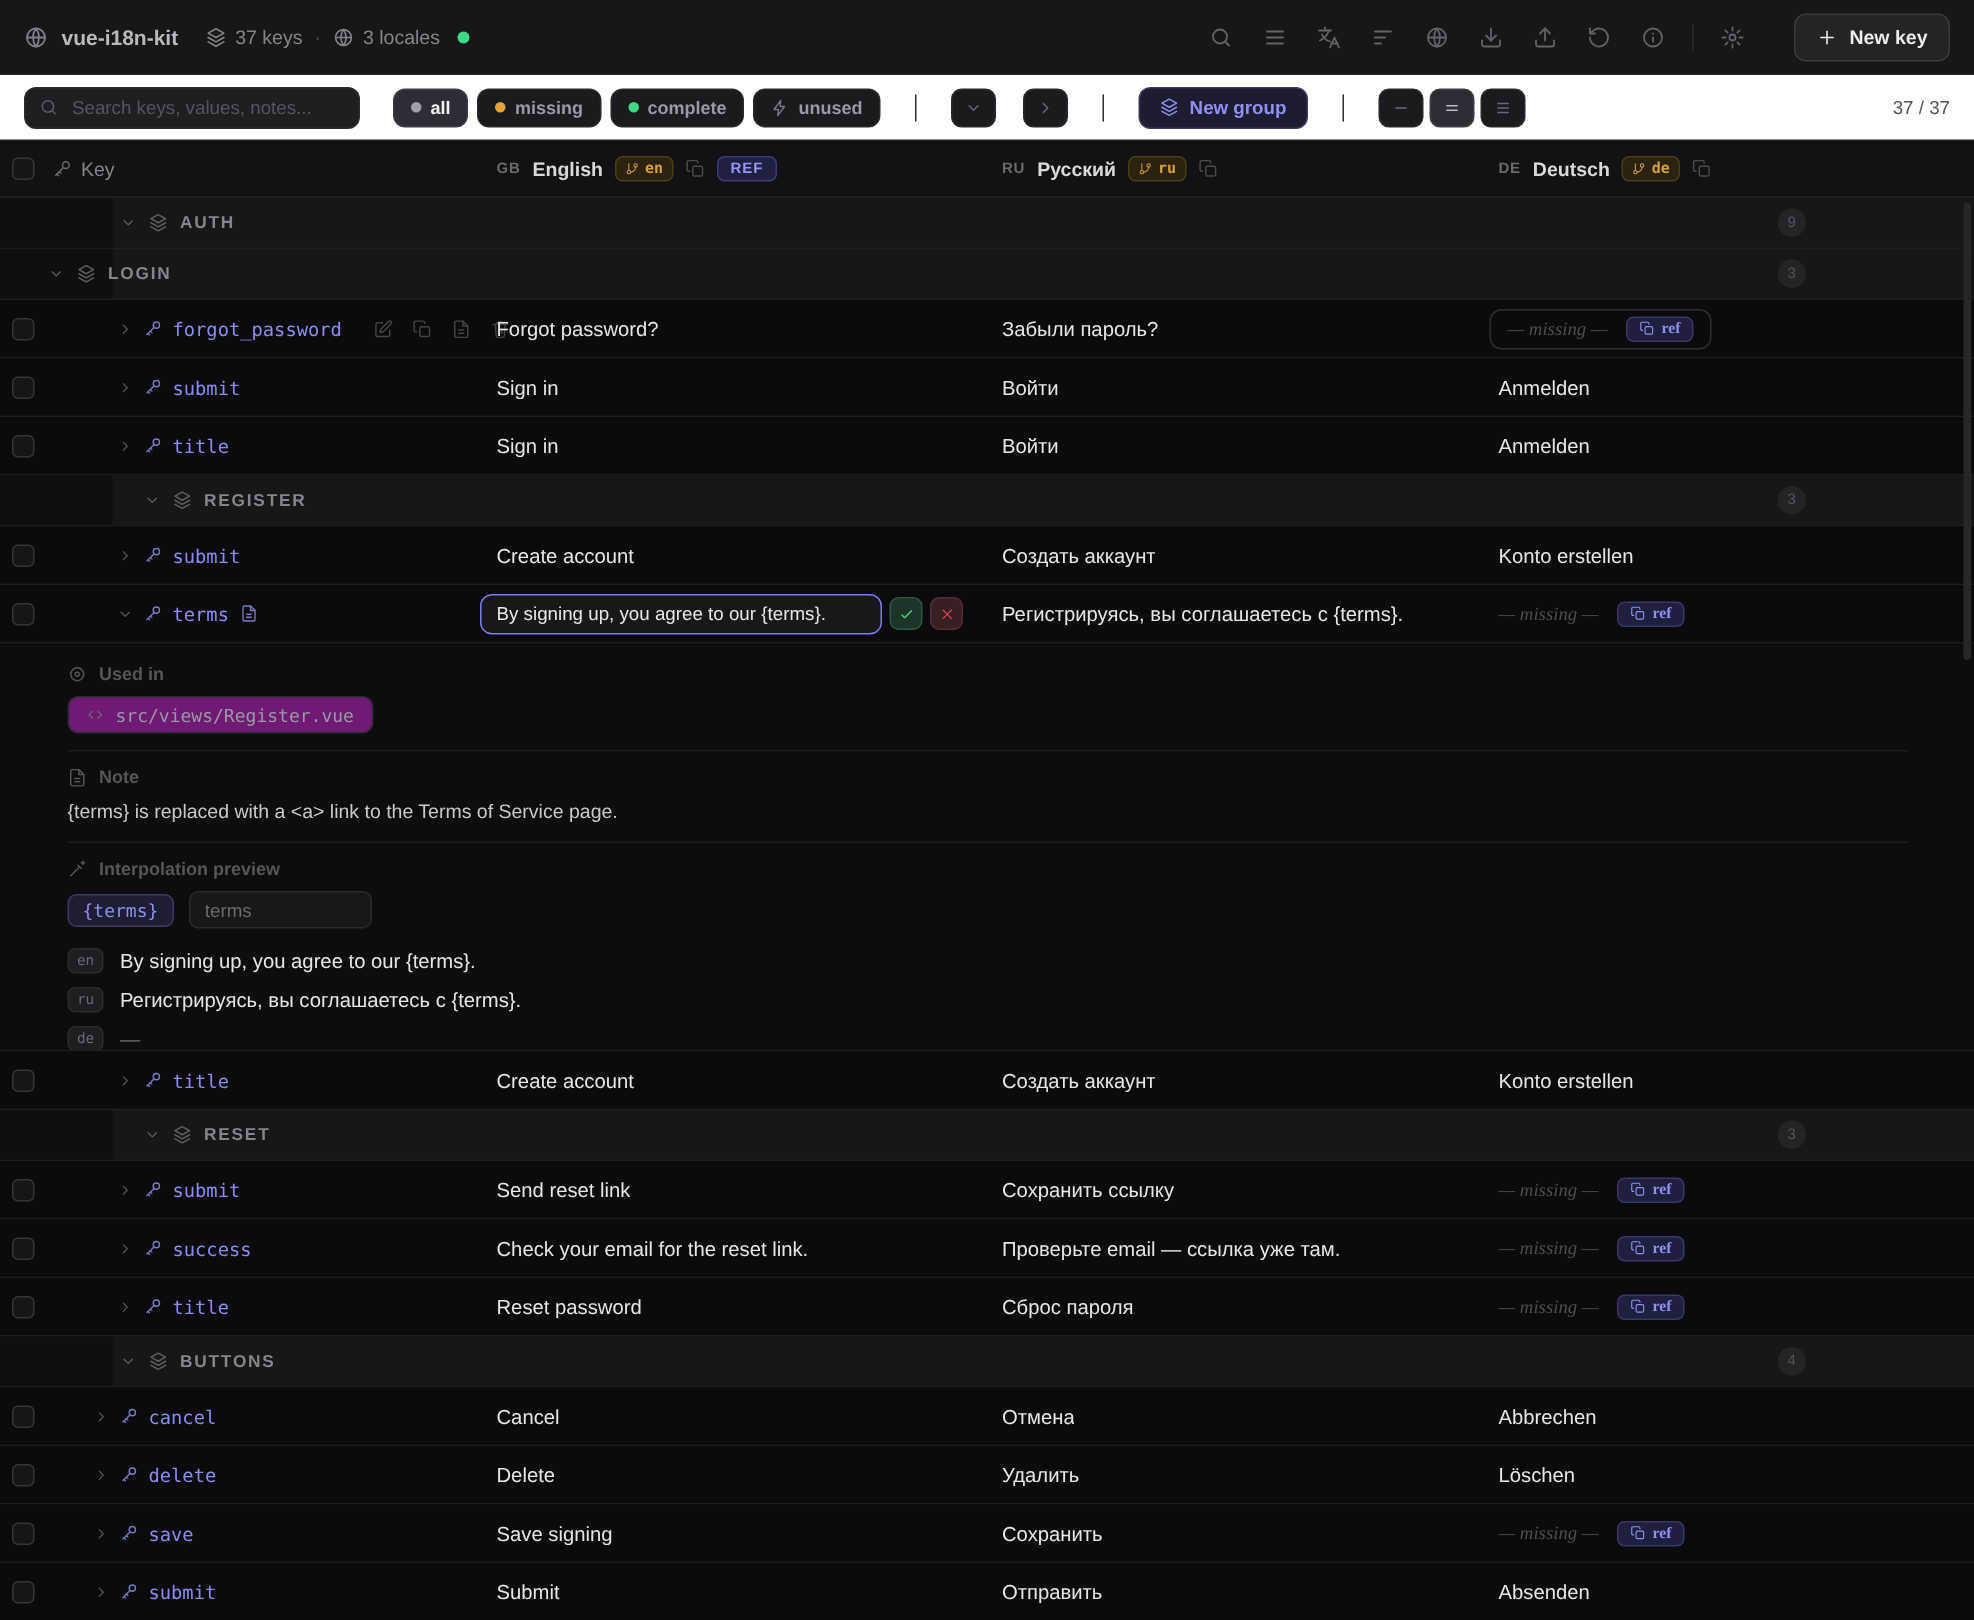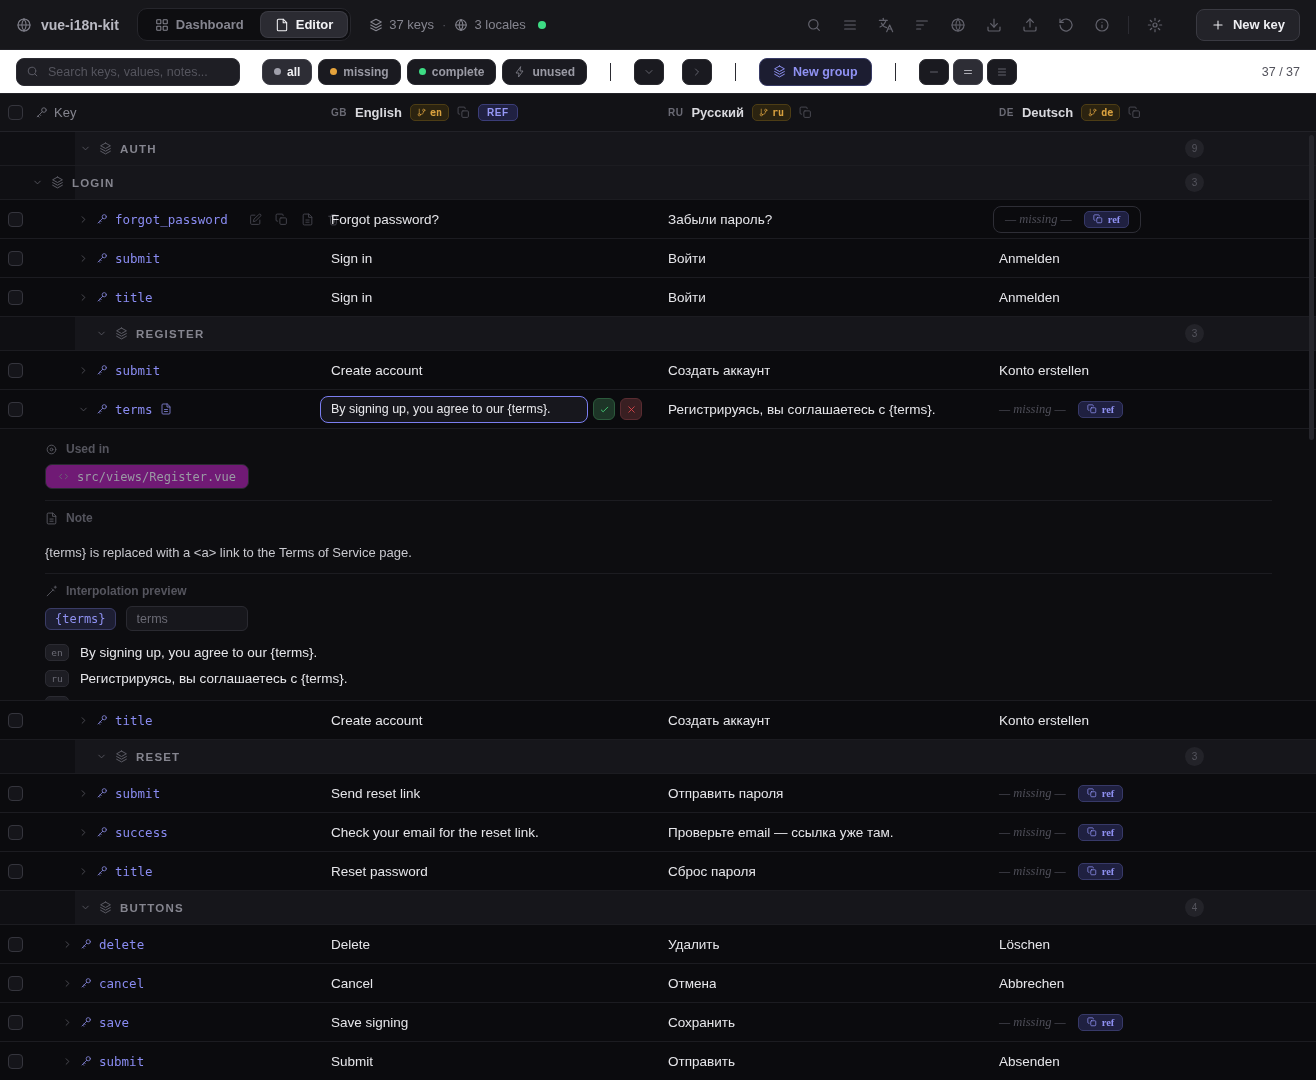--- a/index.html
+++ b/index.html
@@ -112,21 +112,21 @@
   
   .detail { height:272px; overflow:hidden; background:#0d0d10; border-bottom:1px solid #1c1c21; padding:12px 44px 10px 45px; }
   .d-label { display:flex; align-items:center; gap:8px; color:#55555e; font-size:12px; font-weight:700; height:16px; }
   .d-label .i svg { width:13px; height:13px; }
   .d-chips { margin-top:7px; }
   .file-chip { display:inline-flex; align-items:center; gap:8px; height:25px; padding:0 12px;
     background:#701a75; border:1px solid #2a2a31; border-radius:7px; color:#9a9aa4;
     font-family:"DejaVu Sans Mono",monospace; font-size:12px; }
   .file-chip .i { color:#6a6a74; } .file-chip .i svg { width:11px; height:11px; }
   .d-hr { border:none; border-top:1px solid #1c1c21; margin:11px 0 9px 0; }
-  .d-note { color:#c9c9cf; font-size:13px; margin-top:19px; height:17px; }
+  .d-note { color:#c9c9cf; font-size:13px; margin-top:7px; height:17px; }
   .d-vars { display:flex; align-items:center; gap:10px; margin-top:7px; }
   .var-chip { display:inline-flex; align-items:center; padding:3px 9px; border-radius:6px;
     background:#1d1e33; border:1px solid #3a3c66; color:#8f91f2;
     font-family:"DejaVu Sans Mono",monospace; font-size:12px; }
   .var-input { width:122px; height:25px; background:#17171c; border:1px solid #2a2a31; border-radius:6px;
     padding:0 10px; color:#6a6a74; font-size:12.5px; outline:none; }
   .d-previews { margin-top:11px; display:flex; flex-direction:column; gap:6px; }
   .prev-line { display:flex; align-items:center; gap:11px; height:20px; }
   .lang-pill { width:24px; text-align:center; padding:2px 0; border-radius:5px; background:#1d1d23; border:1px solid #2b2b32;
     color:#6a6a74; font-family:"DejaVu Sans Mono",monospace; font-size:9.5px; }
@@ -143,42 +143,20 @@
     <span class="i">
         <svg viewBox="0 0 24 24" fill="none" stroke="currentColor" stroke-width="1.8" stroke-linecap="round" stroke-linejoin="round">
           <circle cx="12" cy="12" r="9"></circle>
           <path d="M3 12h18"></path>
           <path d="M12 3a15 15 0 0 1 0 18"></path>
           <path d="M12 3a15 15 0 0 0 0 18"></path>
         </svg>
       </span>
     <span>vue-i18n-kit</span>
   </div>
-  <nav class="tabbar" id="tabbar">
-      <button class="tab">
-        <span class="i ">
-          <svg viewBox="0 0 24 24" fill="none" stroke="currentColor" stroke-width="1.8" stroke-linecap="round" stroke-linejoin="round">
-            <rect x="3" y="3" width="7" height="7" rx="1"></rect>
-            <rect x="14" y="3" width="7" height="7" rx="1"></rect>
-            <rect x="3" y="14" width="7" height="7" rx="1"></rect>
-            <rect x="14" y="14" width="7" height="7" rx="1"></rect>
-          </svg>
-        </span>
-        <span>Dashboard</span>
-      </button>
-      <button class="tab active">
-        <span class="i ">
-          <svg viewBox="0 0 24 24" fill="none" stroke="currentColor" stroke-width="1.8" stroke-linecap="round" stroke-linejoin="round">
-            <path d="M14 2H6a2 2 0 0 0-2 2v16a2 2 0 0 0 2 2h12a2 2 0 0 0 2-2V8z"></path>
-            <path d="M14 2v6h6"></path>
-          </svg>
-        </span>
-        <span>Editor</span>
-      </button>
-    </nav>
   <div class="stats" id="stats">
       <span class="stat">
         <span class="i ">
           <svg viewBox="0 0 24 24" fill="none" stroke="currentColor" stroke-width="1.8" stroke-linecap="round" stroke-linejoin="round">
             <path d="m12 2 9 5-9 5-9-5 9-5z"></path>
             <path d="m3 12 9 5 9-5"></path>
             <path d="m3 17 9 5 9-5"></path>
           </svg>
         </span>
         <span>37 keys</span>
@@ -871,21 +849,21 @@
             <path d="m5.5 18.5 2 2"></path>
             <path d="m8.5 15.5 2 2"></path>
           </svg>
         </span>
         <span class="key-name">submit</span>
       </div>
       <div class="cell cell-en">
         <span class="val">Send reset link</span>
       </div>
       <div class="cell cell-ru">
-        <span class="val">Отправить пароля</span>
+        <span class="val">Сохранить ссылку</span>
       </div>
       <div class="cell cell-de">
         <span class="missing-wrap">
           <em class="missing">— missing —</em>
           <button class="ref-chip">
             <svg viewBox="0 0 24 24" fill="none" stroke="currentColor" stroke-width="1.8" stroke-linecap="round" stroke-linejoin="round">
               <rect x="9" y="9" width="12" height="12" rx="2"></rect>
               <path d="M5 15H4a2 2 0 0 1-2-2V4a2 2 0 0 1 2-2h9a2 2 0 0 1 2 2v1"></path>
             </svg>
             <span>ref</span>
@@ -1000,60 +978,60 @@
           </svg>
         </span>
         <span class="i key-ico">
           <svg viewBox="0 0 24 24" fill="none" stroke="currentColor" stroke-width="1.8" stroke-linecap="round" stroke-linejoin="round">
             <circle cx="16.5" cy="7.5" r="4.2"></circle>
             <path d="M13.3 10.7 4 20"></path>
             <path d="m5.5 18.5 2 2"></path>
             <path d="m8.5 15.5 2 2"></path>
           </svg>
         </span>
+        <span class="key-name">cancel</span>
+      </div>
+      <div class="cell cell-en">
+        <span class="val">Cancel</span>
+      </div>
+      <div class="cell cell-ru">
+        <span class="val">Отмена</span>
+      </div>
+      <div class="cell cell-de">
+        <span class="val">Abbrechen</span>
+      </div>
+    </div>
+    <div class="row key-row">
+      <div class="col-check">
+        <span class="checkbox"></span>
+      </div>
+      <div class="cell-key" style="padding-left:32px">
+        <span class="i key-chev">
+          <svg viewBox="0 0 24 24" fill="none" stroke="currentColor" stroke-width="1.8" stroke-linecap="round" stroke-linejoin="round">
+            <path d="m9 6 6 6-6 6"></path>
+          </svg>
+        </span>
+        <span class="i key-ico">
+          <svg viewBox="0 0 24 24" fill="none" stroke="currentColor" stroke-width="1.8" stroke-linecap="round" stroke-linejoin="round">
+            <circle cx="16.5" cy="7.5" r="4.2"></circle>
+            <path d="M13.3 10.7 4 20"></path>
+            <path d="m5.5 18.5 2 2"></path>
+            <path d="m8.5 15.5 2 2"></path>
+          </svg>
+        </span>
         <span class="key-name">delete</span>
       </div>
       <div class="cell cell-en">
         <span class="val">Delete</span>
       </div>
       <div class="cell cell-ru">
         <span class="val">Удалить</span>
       </div>
       <div class="cell cell-de">
         <span class="val">Löschen</span>
-      </div>
-    </div>
-    <div class="row key-row">
-      <div class="col-check">
-        <span class="checkbox"></span>
-      </div>
-      <div class="cell-key" style="padding-left:32px">
-        <span class="i key-chev">
-          <svg viewBox="0 0 24 24" fill="none" stroke="currentColor" stroke-width="1.8" stroke-linecap="round" stroke-linejoin="round">
-            <path d="m9 6 6 6-6 6"></path>
-          </svg>
-        </span>
-        <span class="i key-ico">
-          <svg viewBox="0 0 24 24" fill="none" stroke="currentColor" stroke-width="1.8" stroke-linecap="round" stroke-linejoin="round">
-            <circle cx="16.5" cy="7.5" r="4.2"></circle>
-            <path d="M13.3 10.7 4 20"></path>
-            <path d="m5.5 18.5 2 2"></path>
-            <path d="m8.5 15.5 2 2"></path>
-          </svg>
-        </span>
-        <span class="key-name">cancel</span>
-      </div>
-      <div class="cell cell-en">
-        <span class="val">Cancel</span>
-      </div>
-      <div class="cell cell-ru">
-        <span class="val">Отмена</span>
-      </div>
-      <div class="cell cell-de">
-        <span class="val">Abbrechen</span>
       </div>
     </div>
     <div class="row key-row">
       <div class="col-check">
         <span class="checkbox"></span>
       </div>
       <div class="cell-key" style="padding-left:32px">
         <span class="i key-chev">
           <svg viewBox="0 0 24 24" fill="none" stroke="currentColor" stroke-width="1.8" stroke-linecap="round" stroke-linejoin="round">
             <path d="m9 6 6 6-6 6"></path>

